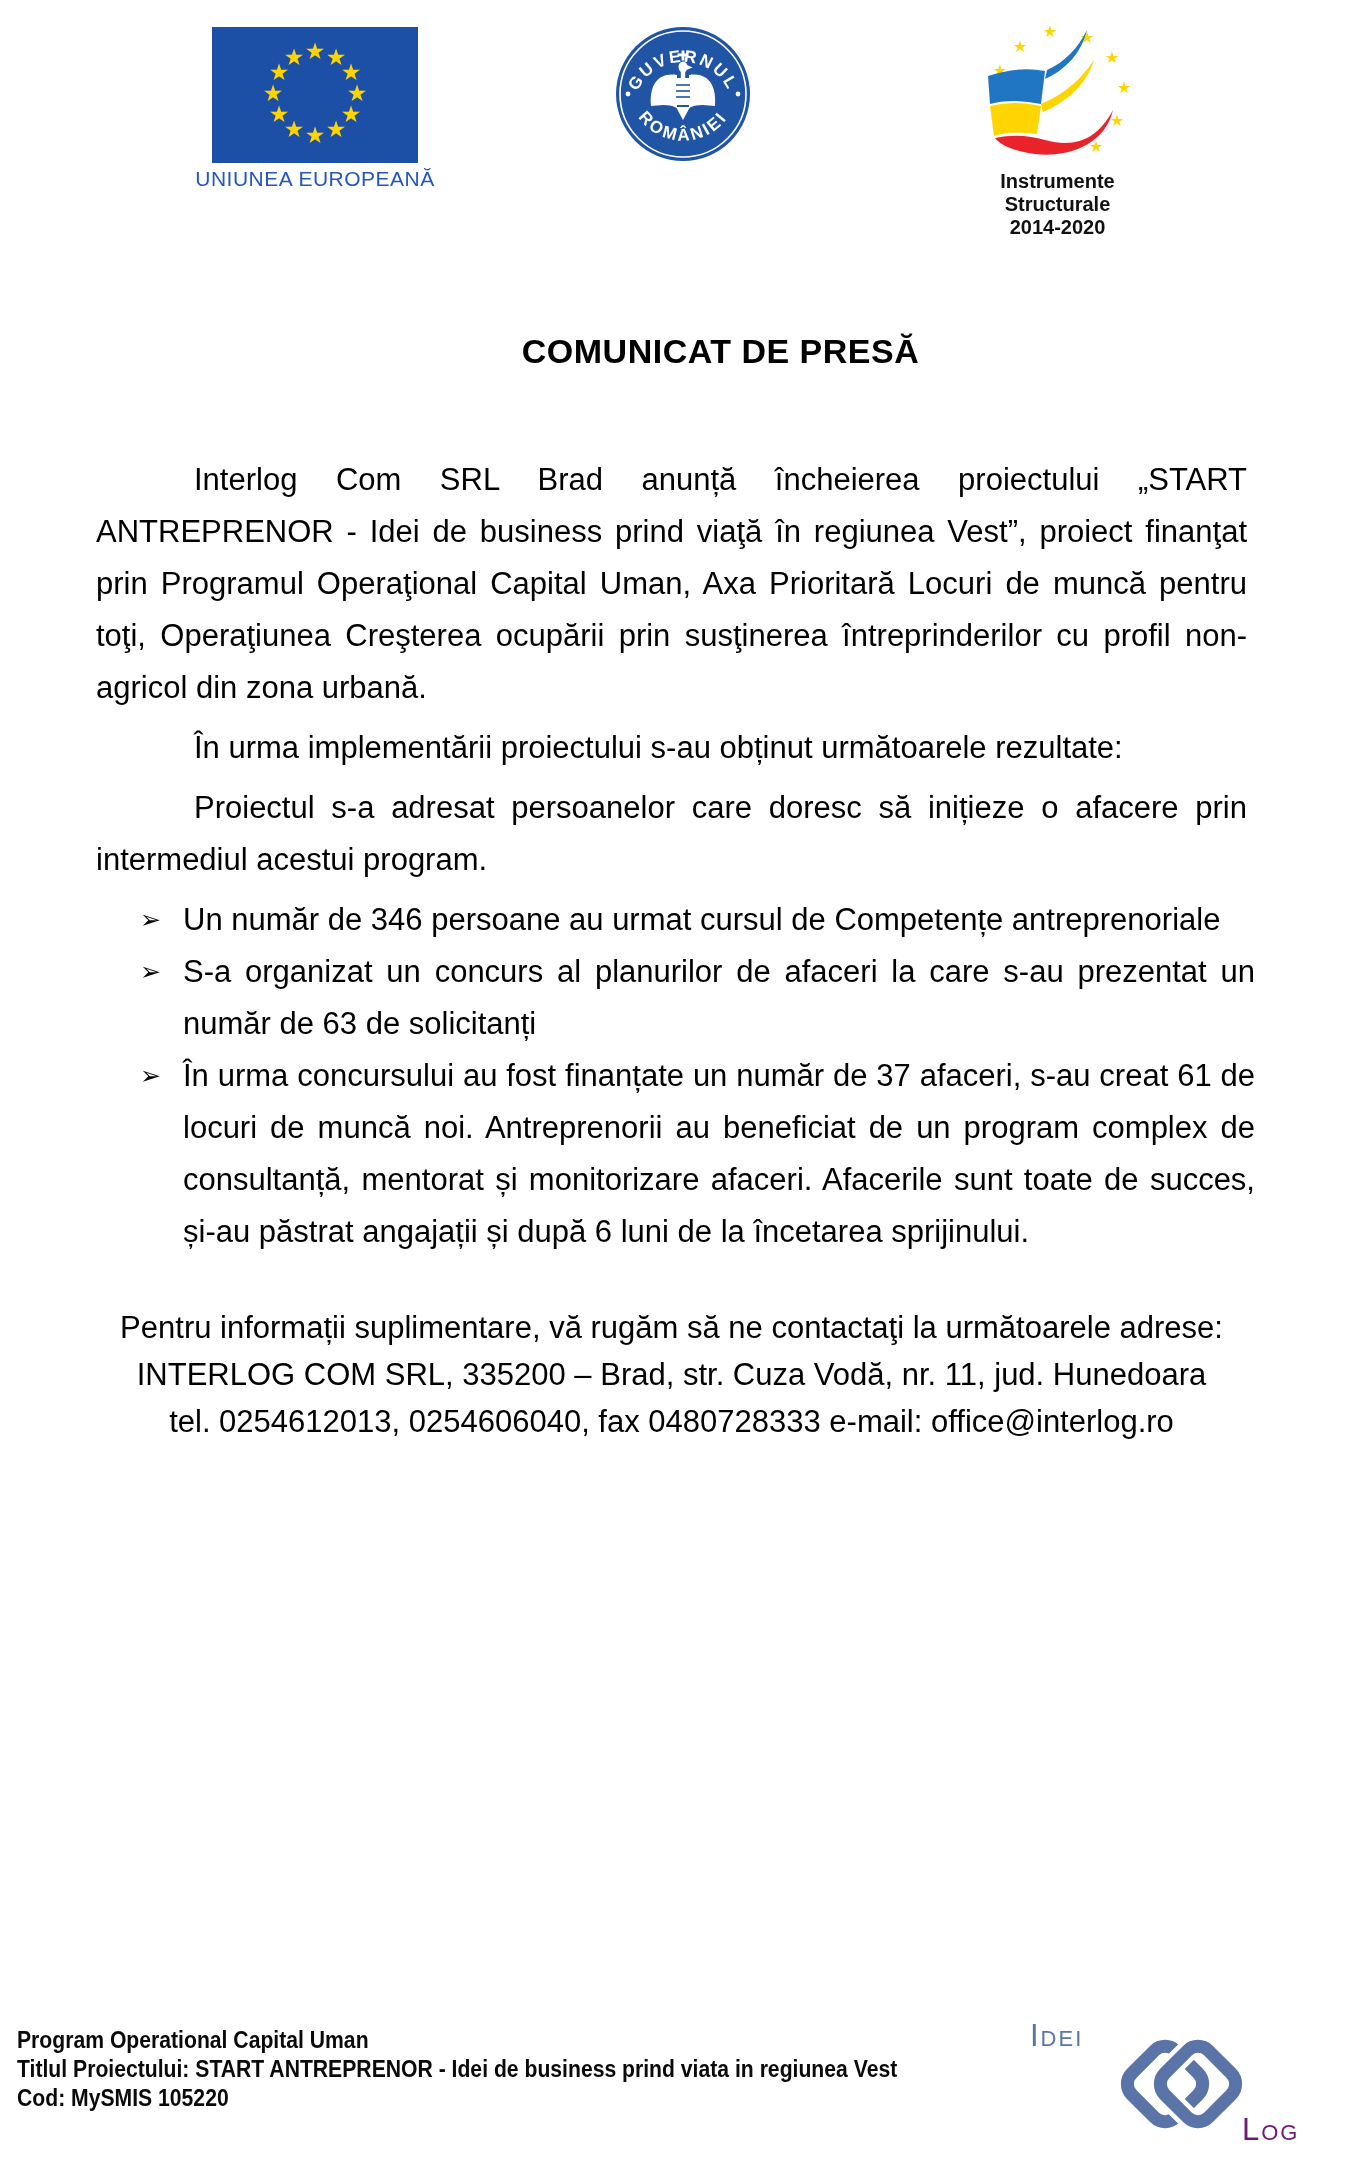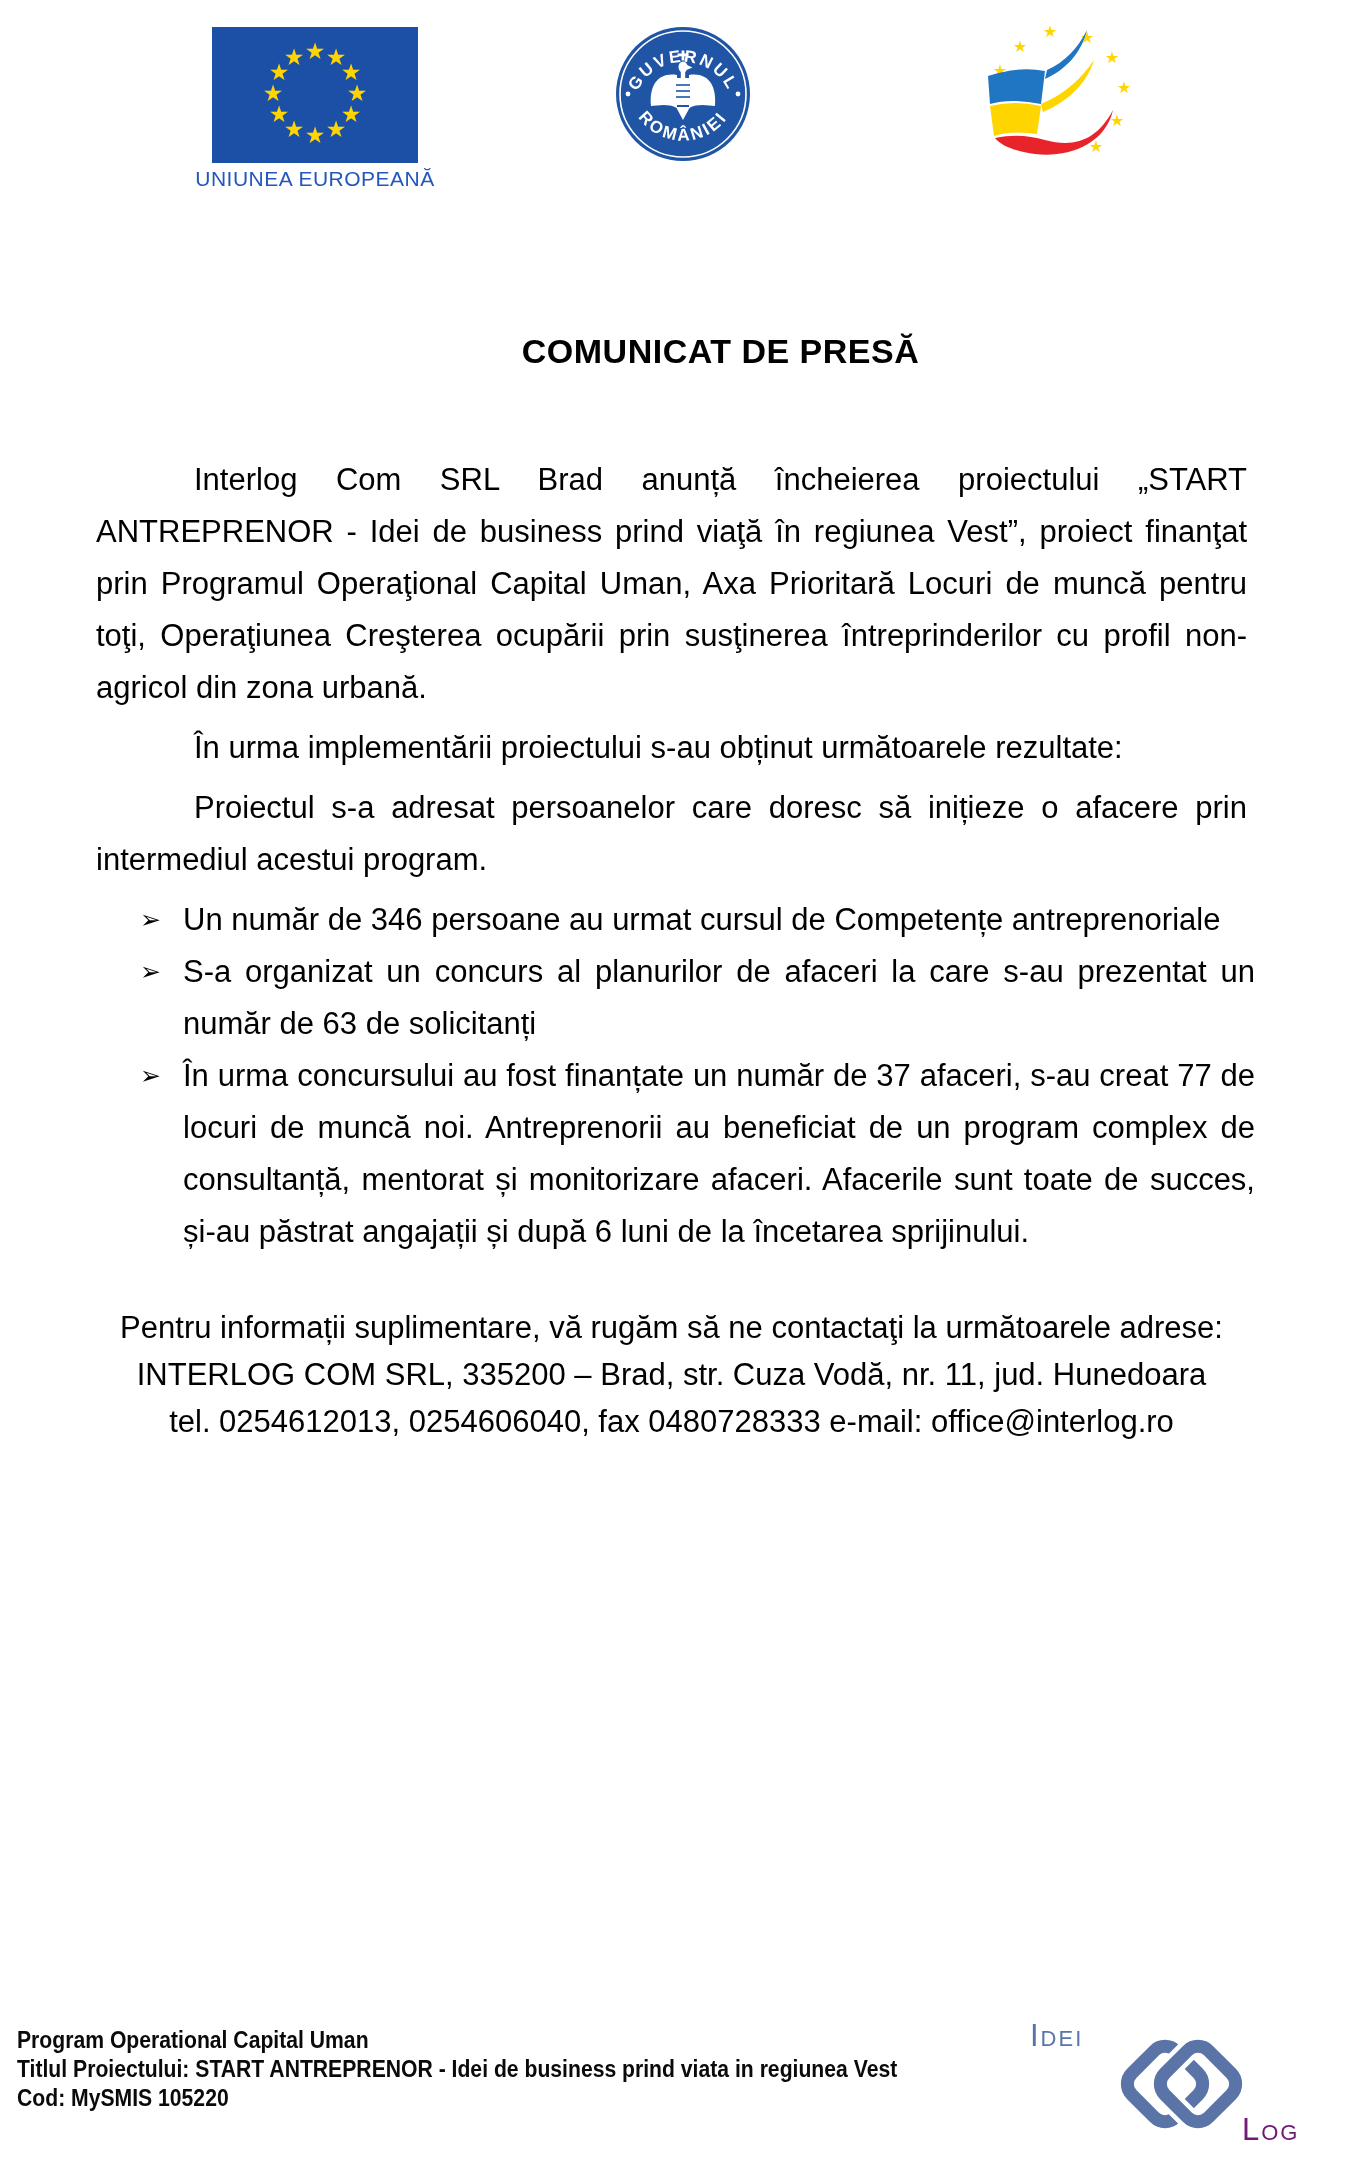--- a/index.html
+++ b/index.html
@@ -131,39 +131,43 @@
         <text x="172" y="110">★</text>
           <text x="151" y="136">★</text>
       </g>
       <path d="M43,60 Q73,50 100,55 L96,88 Q66,82 45,88 Z" fill="#2176C4"></path>
       <path d="M102,54 C120,46 133,32 142,14 C136,38 120,54 100,63 Z" fill="#2176C4"></path>
       <path d="M45,90 Q70,84 96,90 L92,118 Q66,114 49,120 Z" fill="#FFD500"></path>
       <path d="M96,88 C120,78 137,62 149,44 C142,68 122,86 98,96 Z" fill="#FFD500"></path>
       <path d="M50,122 C70,118 85,120 100,124 C130,132 152,124 168,94 C160,130 120,142 90,138 C70,135 56,130 50,122 Z" fill="#E8232A"></path>
     </svg>
   </div>
+  <div class="is-caption">
+    <div>Instrumente Structurale</div>
+    <div>2014-2020</div>
+  </div>
 
   <h1 class="doc-title" style="margin:0;">COMUNICAT DE PRESĂ</h1>
 
   <div class="body-text">
     <p>Interlog Com SRL Brad anunță încheierea proiectului „START ANTREPRENOR - Idei de business prind viaţă în regiunea Vest”, proiect finanţat prin Programul Operaţional Capital Uman, Axa Prioritară Locuri de muncă pentru toţi, Operaţiunea Creşterea  ocupării prin  susţinerea întreprinderilor cu profil non-agricol din zona urbană.</p>
     <p>În urma implementării proiectului s-au obținut următoarele rezultate:</p>
     <p>Proiectul s-a adresat persoanelor care doresc să inițieze o afacere prin intermediul acestui program.</p>
 
     <div class="bullet-item">
       <span class="bullet-marker">➢</span>
       <span>Un număr de 346 persoane au urmat cursul de Competențe antreprenoriale</span>
     </div>
     <div class="bullet-item">
       <span class="bullet-marker">➢</span>
       <span>S-a organizat un concurs al planurilor de afaceri la care s-au prezentat un număr de 63 de solicitanți</span>
     </div>
     <div class="bullet-item">
       <span class="bullet-marker">➢</span>
-      <span>În urma concursului au fost finanțate un număr de 37 afaceri, s-au creat 77 de locuri de muncă noi. Antreprenorii au beneficiat de un program complex de consultanță, mentorat și monitorizare afaceri. Afacerile sunt toate de succes, și-au păstrat angajații și după 6 luni de la încetarea sprijinului.</span>
+      <span>În urma concursului au fost finanțate un număr de 37 afaceri, s-au creat 61 de locuri de muncă noi. Antreprenorii au beneficiat de un program complex de consultanță, mentorat și monitorizare afaceri. Afacerile sunt toate de succes, și-au păstrat angajații și după 6 luni de la încetarea sprijinului.</span>
     </div>
 
     <div class="contact-block">
       <div>Pentru informații suplimentare, vă rugăm să ne contactaţi la următoarele adrese:</div>
       <div>INTERLOG COM SRL, 335200 – Brad, str. Cuza Vodă, nr. 11, jud. Hunedoara</div>
       <div>tel. 0254612013, 0254606040, fax 0480728333 e-mail: office@interlog.ro</div>
     </div>
   </div>
 
   <div class="footer-text">

